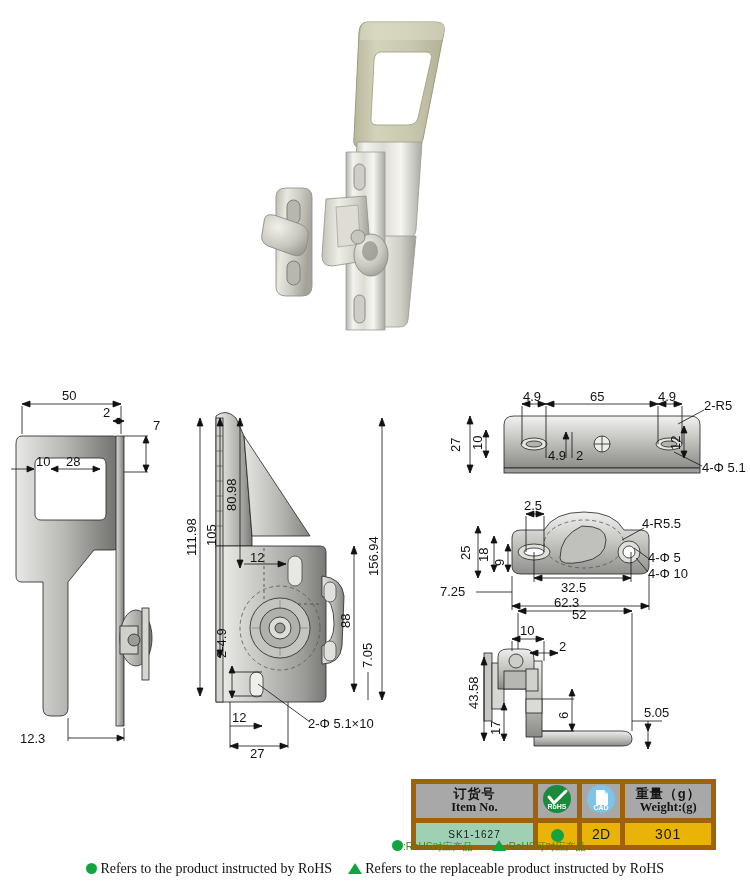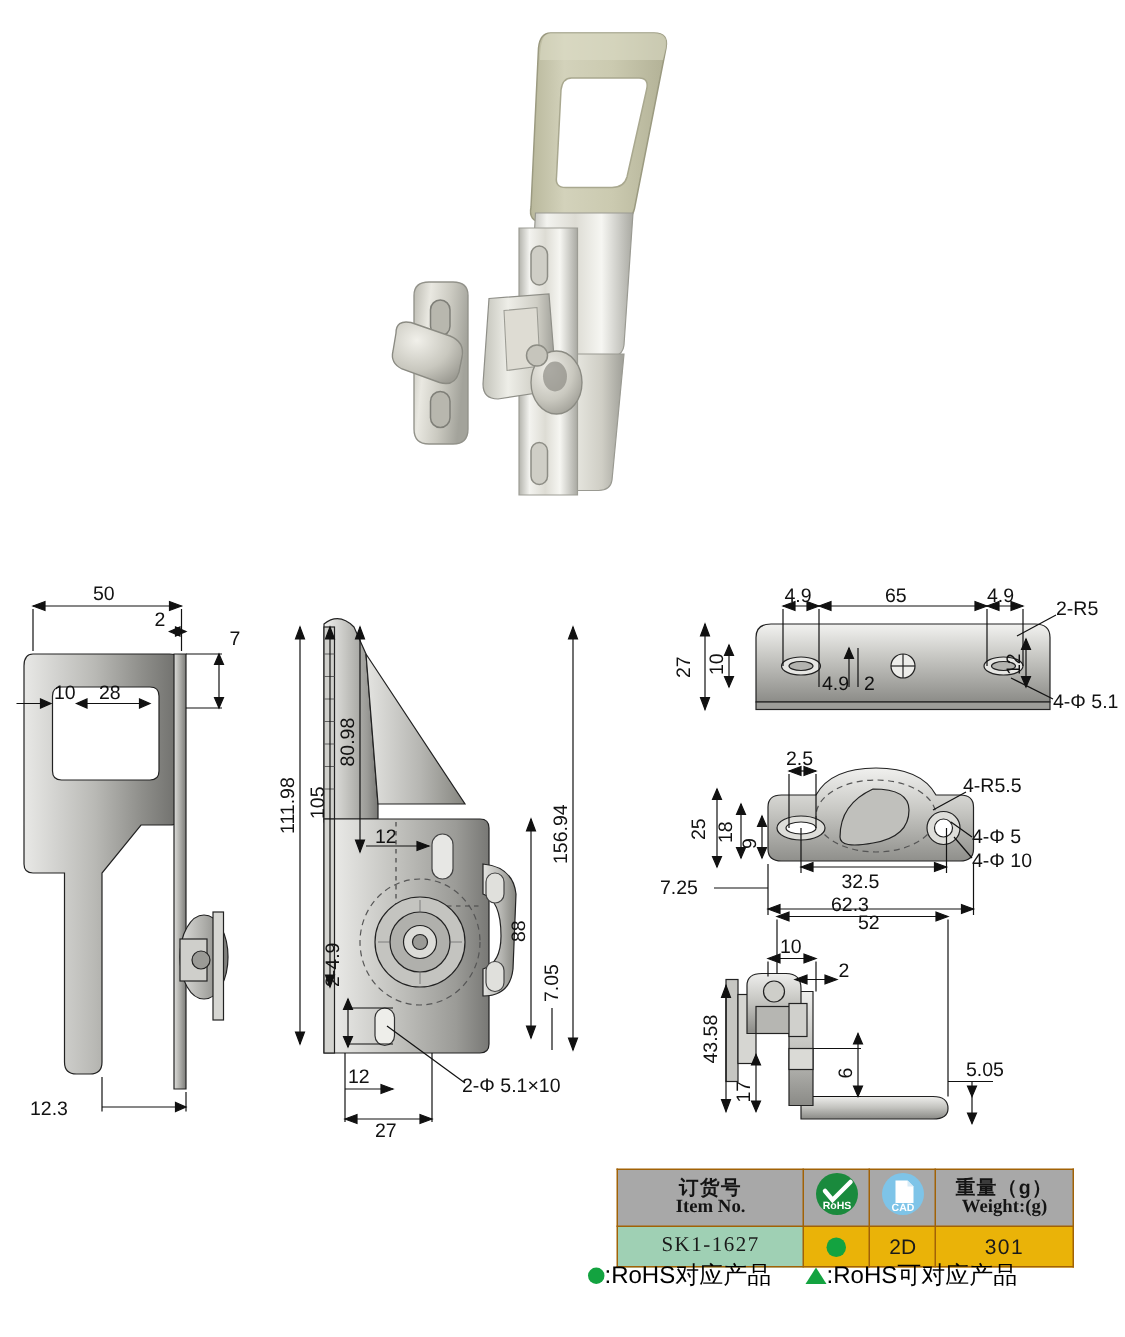--- a/index.html
+++ b/index.html
@@ -41,42 +41,42 @@
     fill:#121212;
   }
 
   
   #spec {
     position:absolute; left:411px; top:779px;
     width:305px;
     border-collapse:collapse;
     font-family:"Liberation Serif", serif;
   }
-  #spec td, #spec th { border:1px solid #a16207; padding:0; text-align:center; }
+  #spec td, #spec th { border:5px solid #a16207; padding:0; text-align:center; }
   #spec thead th { background:#a8a8a8; height:38px; color:#141414; }
   #spec tbody td { height:27px; background:#eab308; }
   .th-cn { font-family:"Liberation Sans", sans-serif; font-size:13px; display:block; line-height:1.05; letter-spacing:1px;}
   .th-en { font-size:12.5px; display:block; line-height:1.1; }
   .c-item { width:125px; }
   .c-rohs { width:44px; }
   .c-cad  { width:44px; }
   .c-wt   { width:92px; }
   td.item-cell { background:#9fd0b4 !important;
-    font-family:Liberation Serif, serif; font-size:14px; letter-spacing:1px; }
+    font-family:Liberation Sans, sans-serif; font-size:10px; letter-spacing:1px; }
   td.cad-cell { font-family:"Liberation Sans", sans-serif; font-size:14px; }
   td.wt-cell  { font-family:"Liberation Sans", sans-serif; font-size:14px; letter-spacing:1px;}
 
   .dot-green { display:inline-block; width:13px; height:13px; border-radius:50%; background:#13a340; vertical-align:middle;}
   .badge { display:inline-block; vertical-align:middle; }
 
   
   .legend-cn {
     position:absolute; left:392px; top:840px; width:340px;
-    font-family:"Liberation Sans", sans-serif; font-size:16px;
-    color:#000000; white-space:nowrap;
+    font-family:"Liberation Sans", sans-serif; font-size:10px;
+    color:#4d7c0f; white-space:nowrap;
   }
   .legend-en {
     position:absolute; left:0; right:0; top:861px;
     text-align:center; font-size:14px; color:#111; white-space:nowrap;
   }
   .legend-en .seg { margin:0 6px; }
   .tri-green {
     display:inline-block; width:0;height:0;
     border-left:7px solid transparent; border-right:7px solid transparent;
     border-bottom:11px solid #13a340; vertical-align:-1px;
@@ -575,14 +575,24 @@
       </tr>
     </tbody>
   </table>
 
   <div class="legend-cn">
     <span class="dot-sm"></span><span>:RoHS对应产品</span>
     <span style="display:inline-block;width:14px"></span>
     <span class="tri-green"></span><span>:RoHS可对应产品</span>
   </div>
 
+  <div class="legend-en">
+    <span class="seg">
+      <span class="dot-sm"></span>
+      <span>Refers to the product instructed by RoHS</span>
+    </span>
+    <span class="seg">
+      <span class="tri-green"></span>
+      <span>Refers to the replaceable product instructed by RoHS</span>
+    </span>
+  </div>
 
 </div>
 
 </body></html>

